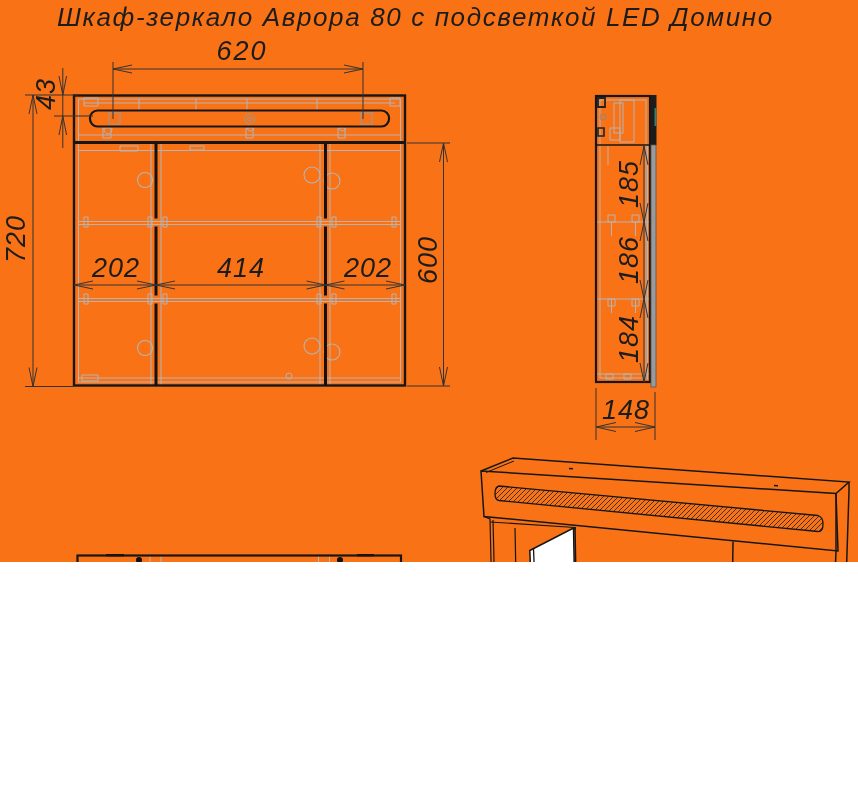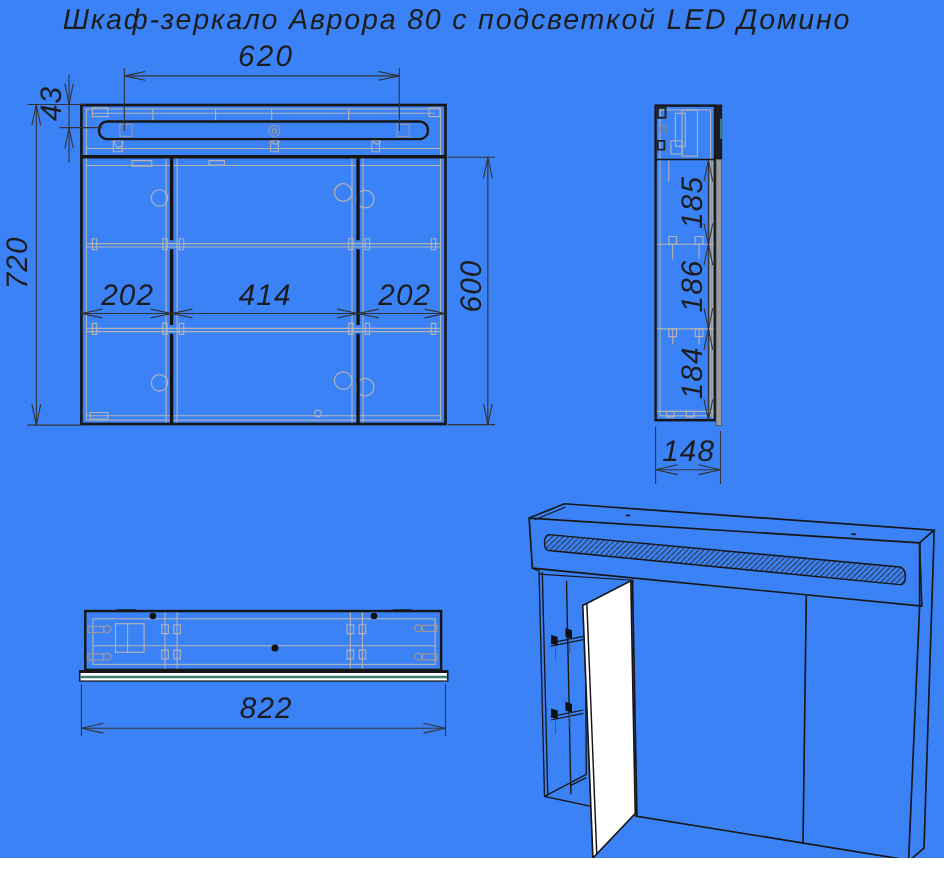--- a/index.html
+++ b/index.html
@@ -1,16 +1,16 @@
 <!DOCTYPE html>
 <html><head>
 <meta charset="utf-8">
 <style>
   html,body{margin:0;padding:0;background:#fff;}
-  #page{position:relative;width:858px;height:780px;background:#3b82f6;overflow:hidden;will-change:transform;transform:translateZ(0);
+  #page{position:relative;width:858px;height:562px;background:#f97316;overflow:hidden;will-change:transform;transform:translateZ(0);
         font-family:"Liberation Sans",sans-serif;}
   svg{position:absolute;left:0;top:0;}
   .dim{font-family:"Liberation Sans",sans-serif;font-style:italic;fill:#1c1c1c;}
 </style>
 </head>
 <body>
 <div id="page">
 <svg width="858" height="794" viewBox="0 0 858 794">
 <defs>
   <pattern id="hatch3d" patternUnits="userSpaceOnUse" width="5" height="5" patternTransform="rotate(0)">

